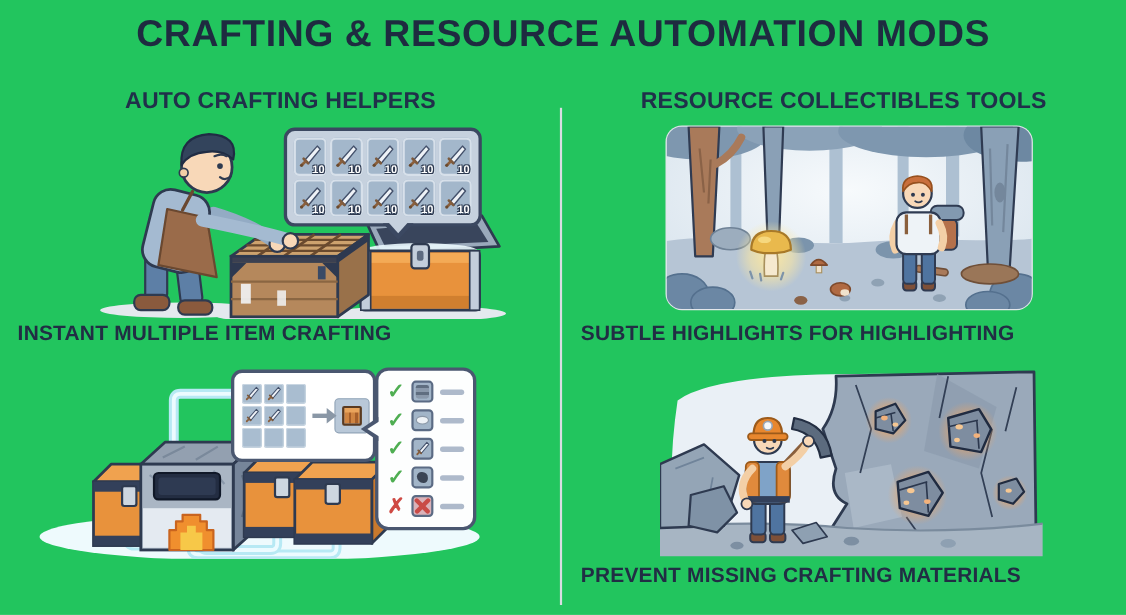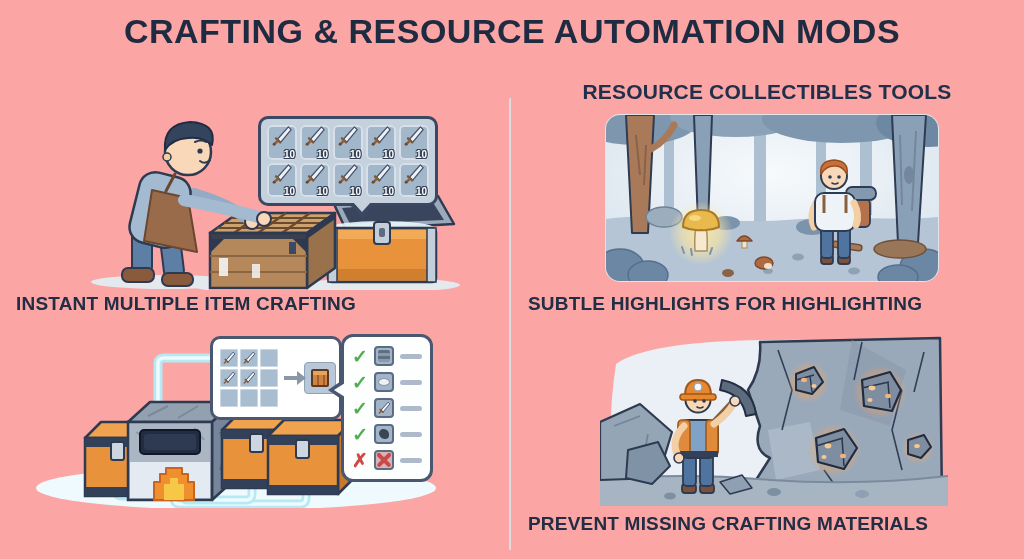--- a/index.html
+++ b/index.html
@@ -1,16 +1,16 @@
 <!DOCTYPE html>
 <html><head>
 <meta charset="utf-8">
 <style>
   html,body{margin:0;padding:0;background:#f4f5f7;}
-  #stage{position:relative;width:1024px;height:559px;background:#fca5a5;overflow:hidden;
+  #stage{position:relative;width:1024px;height:559px;background:#22c55e;overflow:hidden;
          font-family:"Liberation Sans",sans-serif;color:#20304a;}
   .ttl{position:absolute;top:12px;left:0;width:1024px;text-align:center;
        font-size:34px;font-weight:700;letter-spacing:.5px;color:#1e2b40;}
   .divider{position:absolute;left:509px;top:98px;height:452px;width:2px;background:#d9dde2;}
   .col{position:absolute;top:0;height:559px;width:478px;}
   #col-left{left:16px;} #col-right{left:528px;}
   .col-header{position:absolute;top:80px;width:100%;text-align:center;
               font-size:21px;font-weight:700;color:#20304a;letter-spacing:.2px;}
   .caption{position:absolute;width:100%;text-align:left;font-size:19px;font-weight:700;
            color:#212e44;letter-spacing:.2px;}
@@ -21,21 +21,21 @@
 
   
   .sword-panel{position:absolute;left:242px;top:4px;width:180px;height:90px;box-sizing:border-box;
     background:#c6d1de;border:3px solid #3b4861;border-radius:10px;padding:6px;
     display:grid;grid-template-columns:repeat(5,1fr);grid-template-rows:repeat(2,1fr);gap:3px;}
   .sword-panel::before{content:"";position:absolute;bottom:-15px;left:58%;margin-left:-14px;
     border-left:14px solid transparent;border-right:14px solid transparent;border-top:15px solid #3b4861;}
   .sword-panel::after{content:"";position:absolute;bottom:-9px;left:58%;margin-left:-10px;
     border-left:10px solid transparent;border-right:10px solid transparent;border-top:11px solid #c6d1de;}
   .sword-cell{position:relative;background:#a3b7cb;border-radius:5px;
-    box-shadow:inset 0 0 0 2px #d7e0ea;display:flex;justify-content:center;}
+    box-shadow:inset 0 0 0 2px #d7e0ea;display:flex;align-items:center;justify-content:center;}
   .sword-cell svg{width:22px;height:22px;}
   .sword-count{position:absolute;right:2px;bottom:0;font-size:10px;font-weight:700;color:#fff;
     text-shadow:1px 1px 0 #2e3a50,-1px 1px 0 #2e3a50,1px -1px 0 #2e3a50,-1px -1px 0 #2e3a50;}
 
   
   .recipe-panel{position:absolute;left:194px;top:6px;width:132px;height:84px;box-sizing:border-box;
     background:#fff;border:3px solid #4a5770;border-radius:10px;padding:7px;
     display:flex;align-items:center;gap:6px;}
   .recipe-grid{display:grid;grid-template-columns:repeat(3,18px);grid-template-rows:repeat(3,18px);gap:2px;}
   .recipe-cell{background:#a9bdd0;border-radius:2px;box-shadow:inset 0 0 0 1px #c9d6e2;
@@ -91,20 +91,21 @@
 </style>
 </head>
 <body>
 
 <div id="stage">
 
   <div class="ttl">CRAFTING &amp; RESOURCE AUTOMATION MODS</div>
   <div class="divider"></div>
 
   <div class="col" id="col-left">
+    <div class="col-header">AUTO CRAFTING HELPERS</div>
 
     <div class="art art-top">
       <svg width="478" height="178" viewBox="0 0 478 178">
         <g>
           <ellipse cx="150" cy="170" rx="75" ry="7" fill="#e4e9ee"></ellipse>
           <ellipse cx="250" cy="175" rx="70" ry="6" fill="#e4e9ee"></ellipse>
           <ellipse cx="366" cy="173" rx="78" ry="7" fill="#e4e9ee"></ellipse>
         </g>
         <g>
           <g opacity="0.65">

